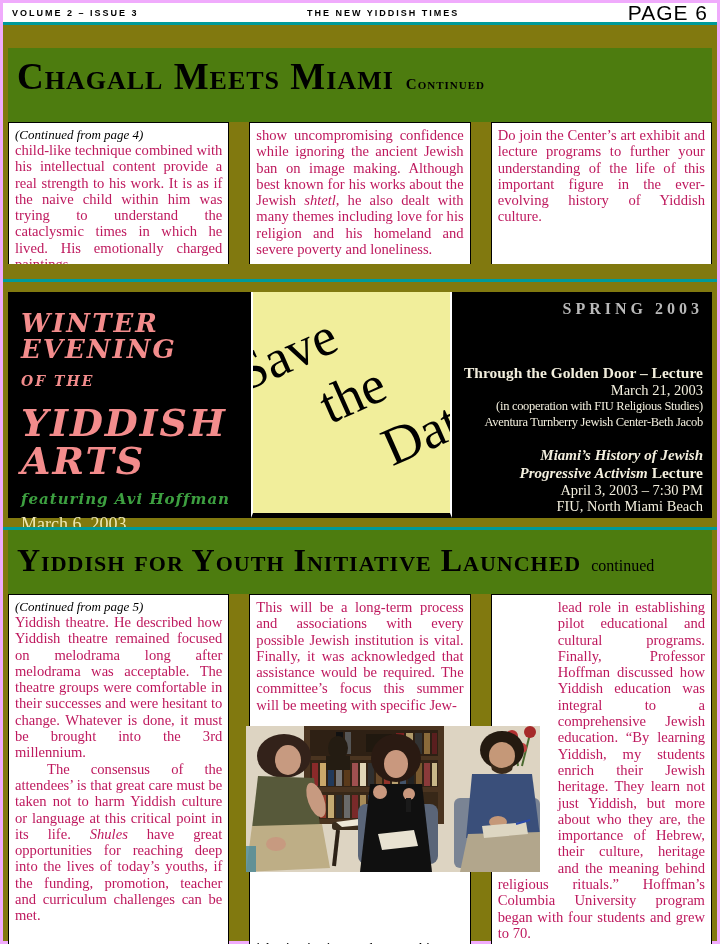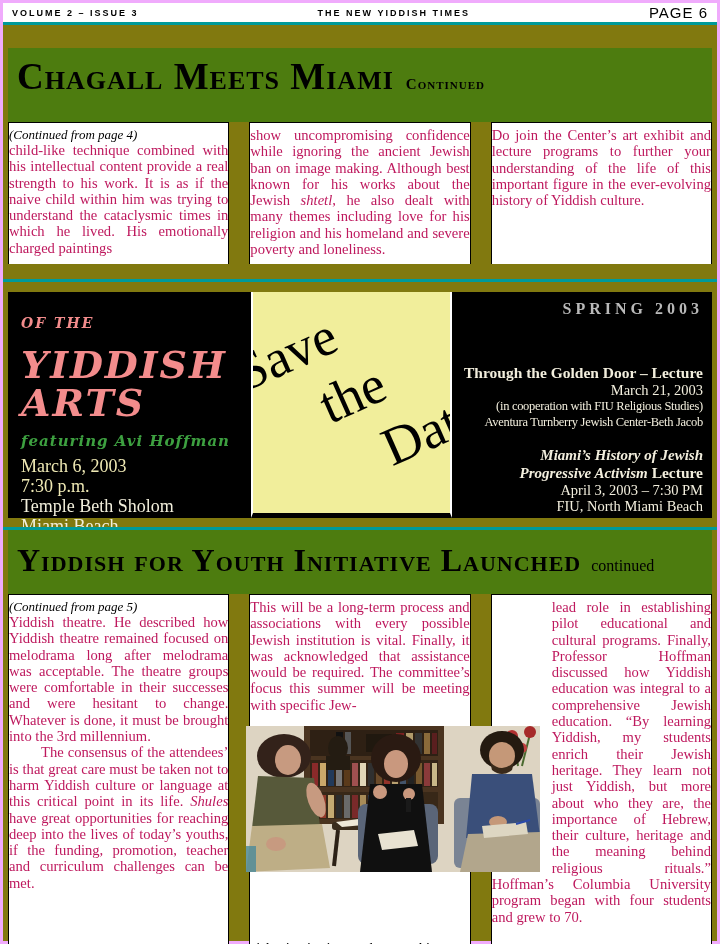--- a/index.html
+++ b/index.html
@@ -1,35 +1,35 @@
 <!DOCTYPE html>
 <html><head>
 <meta charset="utf-8">
 <style>
   html,body{margin:0;padding:0;background:#555;}
   .page{position:relative;width:720px;height:944px;margin:0 auto;background:#81790f;border:3px solid #f0abfc;box-sizing:border-box;font-family:"Liberation Serif","DejaVu Serif",serif;}
   .abs{position:absolute;}
   
   .masthead{left:0;top:0;right:0;height:19px;background:#fff;border-bottom:3px solid #009a9a;display:flex;align-items:center;justify-content:space-between;padding:0 9px;font-family:"Liberation Sans","DejaVu Sans",sans-serif;}
   .mast-small{font-size:9px;font-weight:bold;letter-spacing:2px;color:#000;}
-  .mast-page{font-size:15px;color:#000;letter-spacing:1px;text-align:right;}
+  .mast-page{font-size:21px;color:#000;letter-spacing:1px;text-align:right;}
   
   .band{background:#4d7c0f;}
   .band1{left:5px;top:45px;width:704px;height:74px;}
   .band2{left:5px;top:527px;width:704px;height:64px;}
   .headline{margin:10px 0 0 9px;font-weight:bold;color:#000;font-variant:small-caps;letter-spacing:1px;line-height:1;}
   .headline1{font-size:37px;}
   .headline2{font-size:32px;margin-top:14px;}
   .cont1{font-variant:small-caps;font-size:15px;font-weight:bold;letter-spacing:1px;margin-left:12px;}
   .cont2{font-variant:normal;font-size:16px;font-weight:normal;letter-spacing:0;margin-left:10px;text-transform:lowercase;}
   
   .colrow{display:flex;gap:20px;}
   .colrow1{left:5px;top:119px;width:704px;height:142px;}
   .colrow2{left:5px;top:591px;width:704px;height:373px;}
-  .wcol{flex:1 1 0;background:#fff;border:1px solid #000;border-bottom:none;padding:4px 0;box-sizing:border-box;overflow:hidden;position:relative;}
+  .wcol{flex:1 1 0;background:#fff;border:1px solid #000;border-bottom:none;padding:4px 6px;box-sizing:border-box;overflow:hidden;position:relative;}
   .note{font-style:italic;font-size:13px;line-height:15px;color:#000;}
   .body{font-size:14.6px;line-height:16.3px;color:#be185d;margin:0;text-align:justify;}
   .it{font-style:italic;}
   .indent{text-indent:32px;}
   .tail-line{position:absolute;left:6px;right:6px;bottom:10px;font-size:14.6px;text-align:justify;text-align-last:justify;}
   .wrap-spacer{float:left;width:60px;height:150px;margin-top:126px;}
   
   .tealline{left:0;right:0;height:3px;background:#009a9a;}
   .t1{top:276px;} .t2{top:524px;}
   
@@ -87,20 +87,21 @@
     <div class="wcol">
       <p class="body">Do join the Center’s art exhibit and lecture programs to further your understanding of the life of this important figure in the ever-evolving history of Yiddish culture.</p>
     </div>
   </div>
 
   <div class="abs tealline t1"></div>
 
   <div class="abs promorow">
 
     <div class="blackbox eventbox">
+      <div class="deco deco1" style="text-transform:uppercase;">Winter Evening</div>
       <div class="deco deco2" style="text-transform:uppercase;">of the</div>
       <div class="deco deco3" style="text-transform:uppercase;">Yiddish Arts</div>
       <div class="script">featuring Avi Hoffman</div>
       <div class="cream ev-date">March 6, 2003</div>
       <div class="cream">7:30 p.m.</div>
       <div class="cream cream2">Temple Beth Sholom</div>
       <div class="cream cream2">Miami Beach</div>
     </div>
 
     <div class="notebox">

